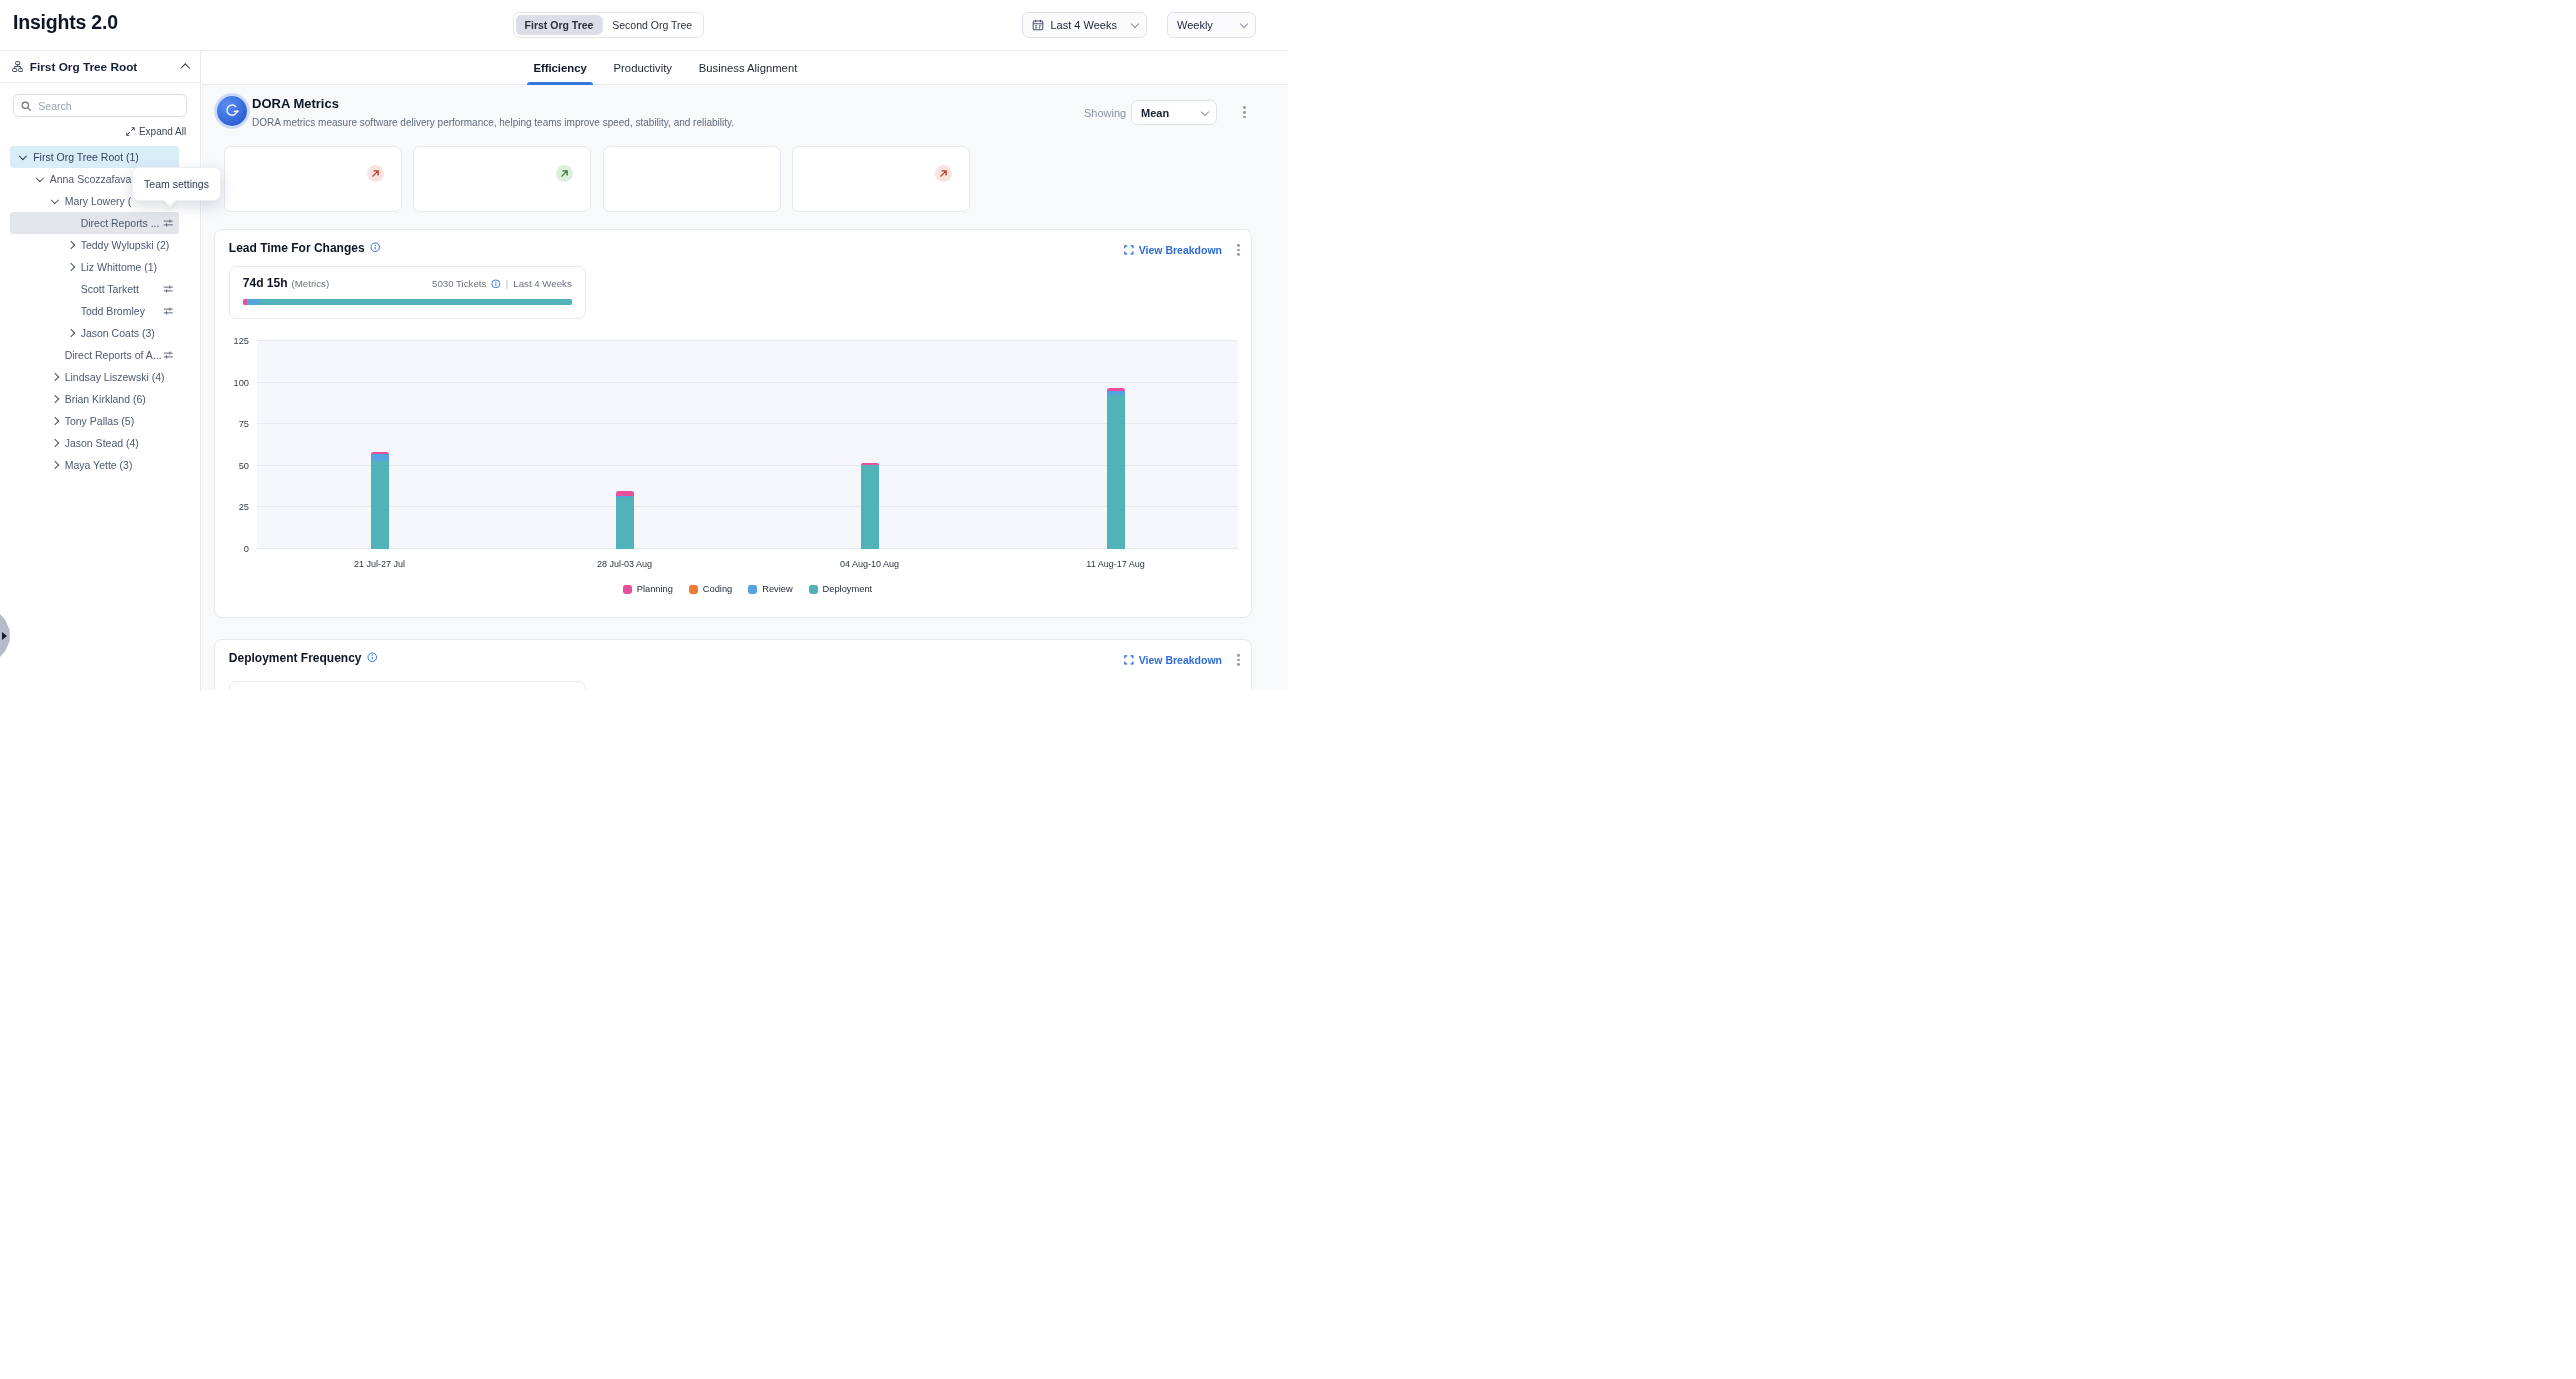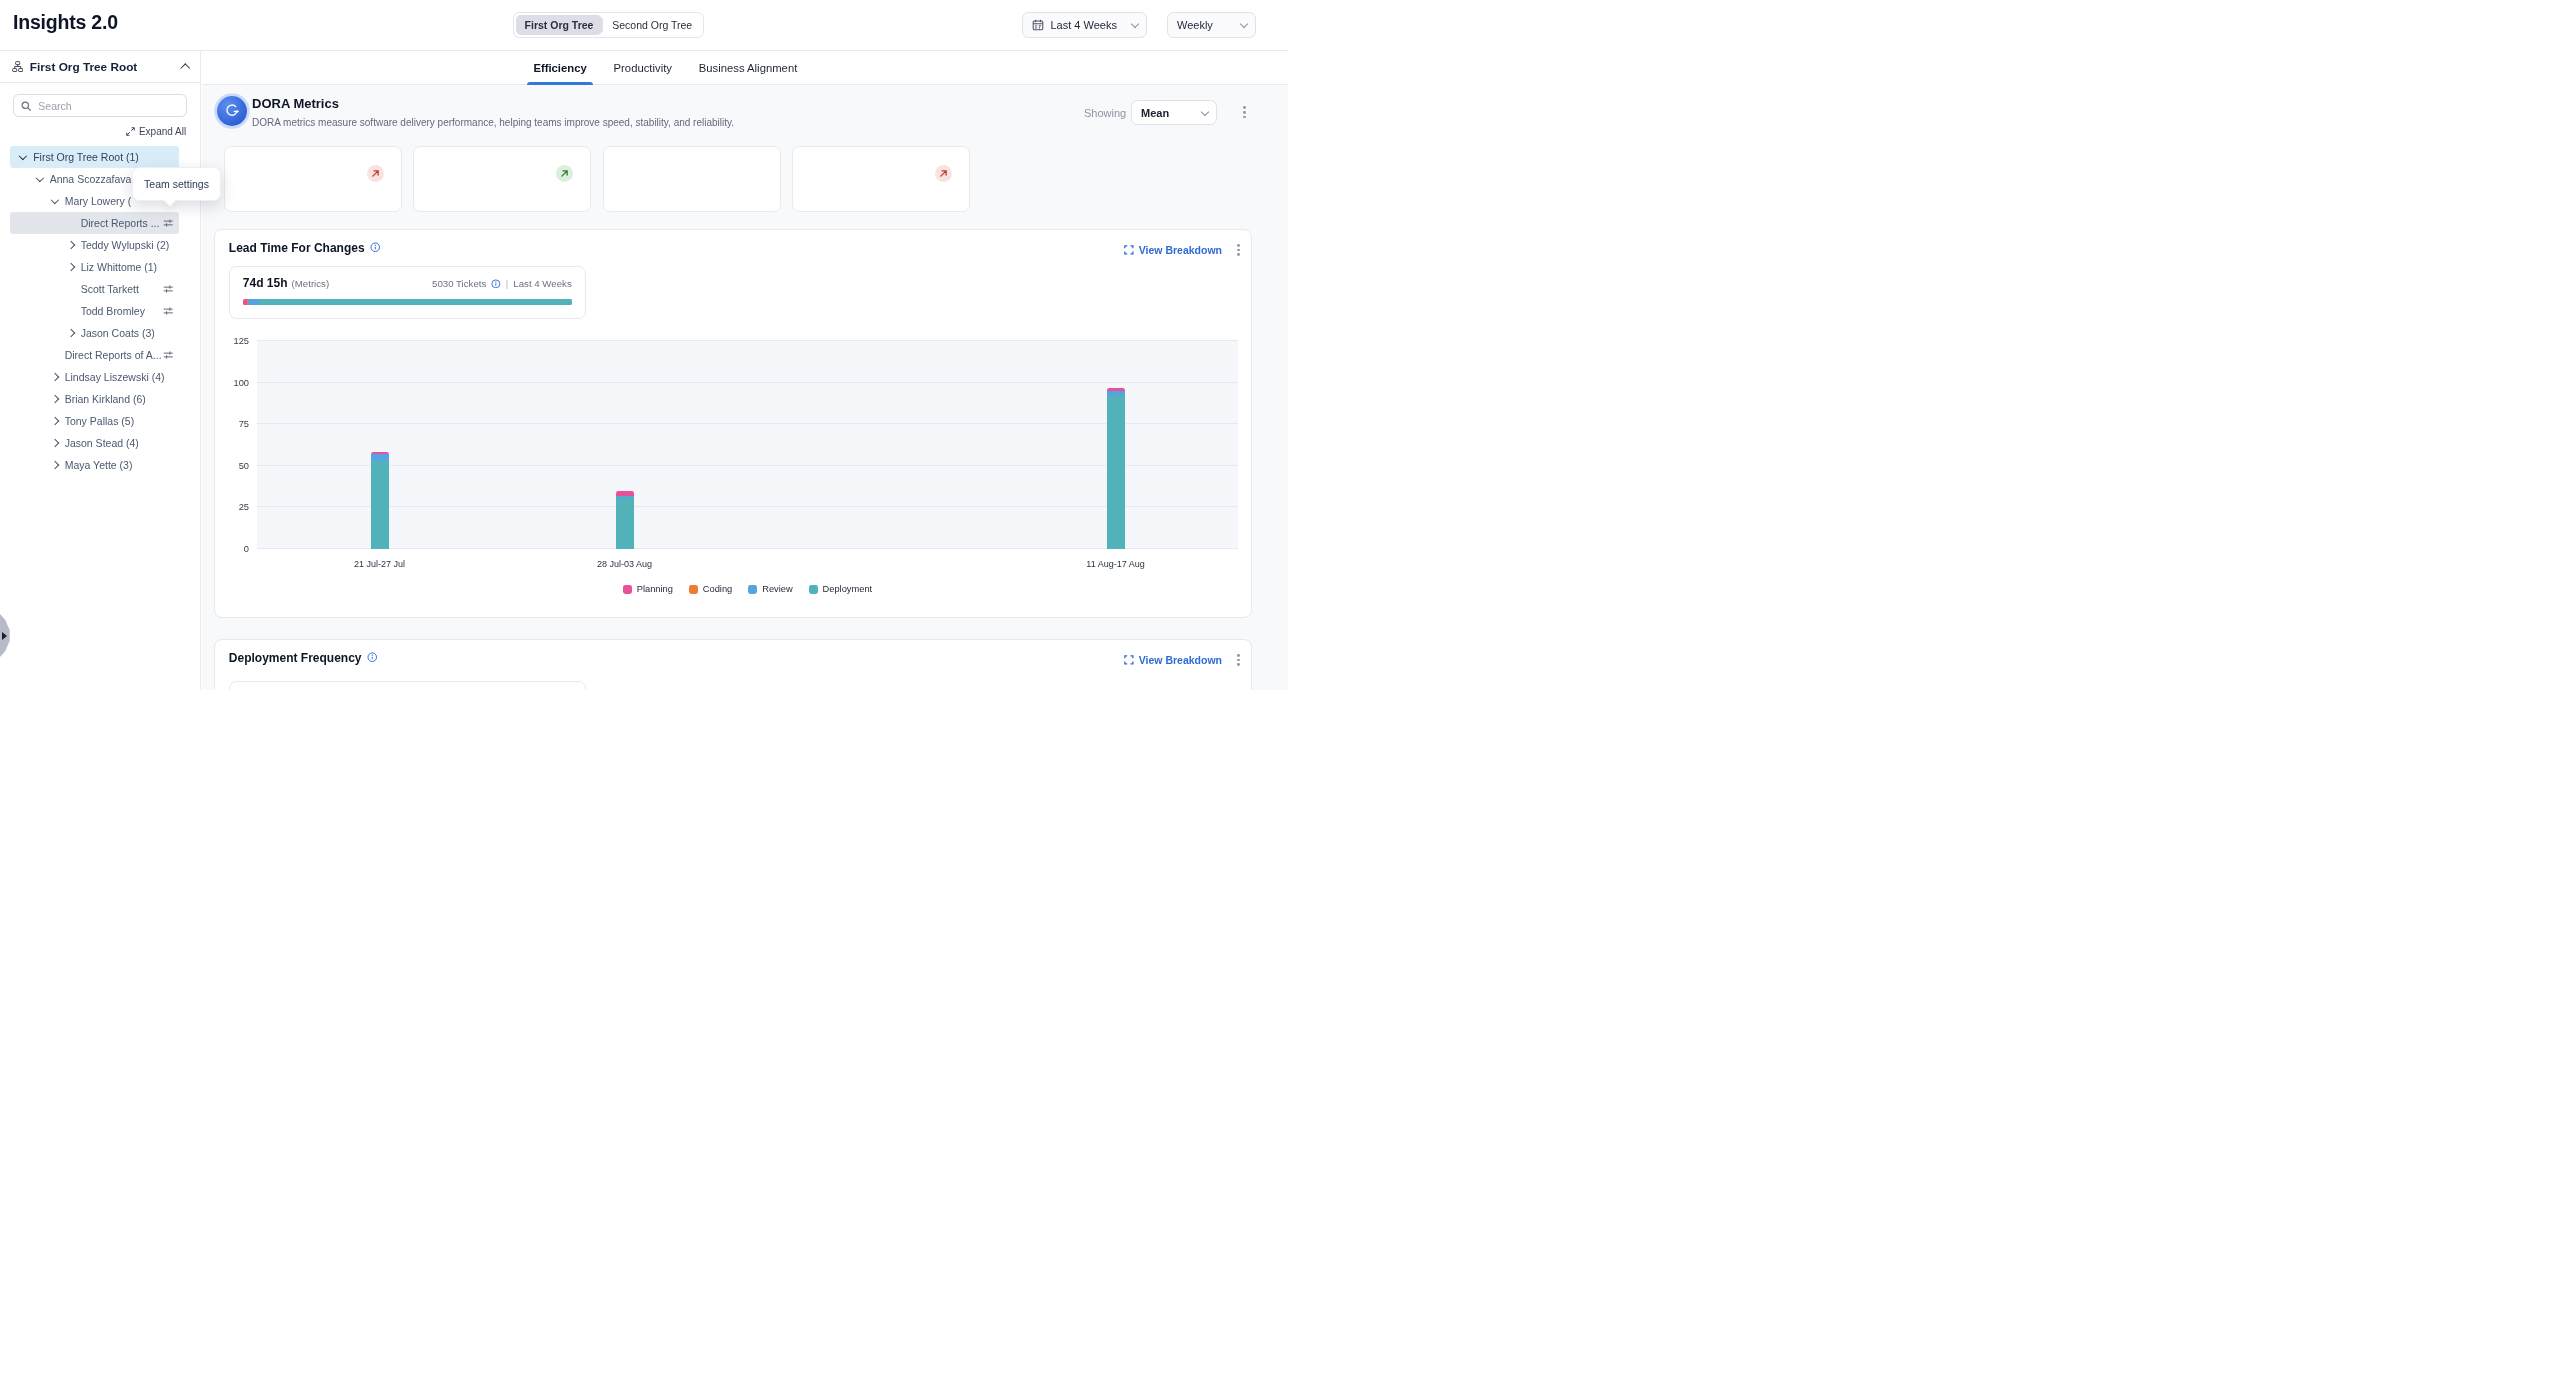--- a/index.html
+++ b/index.html
@@ -420,20 +420,28 @@
           <div class="xlab" style="left: 50%;">21 Jul-27 Jul</div>
         </div>
         <div class="band" style="left: 245px; width: 245px;">
           <div class="bar-stack">
             <div class="bar-seg" style="height: 5px; background: rgb(232, 80, 154);"></div>
             <div class="bar-seg" style="height: 0.8px; background: rgb(84, 164, 224);"></div>
             <div class="bar-seg" style="height: 52px; background: rgb(82, 178, 186);"></div>
           </div>
           <div class="xlab" style="left: 50%;">28 Jul-03 Aug</div>
         </div>
+        <div class="band" style="left: 490px; width: 245px;">
+          <div class="bar-stack">
+            <div class="bar-seg" style="height: 1.3px; background: rgb(232, 80, 154);"></div>
+            <div class="bar-seg" style="height: 0.5px; background: rgb(84, 164, 224);"></div>
+            <div class="bar-seg" style="height: 84px; background: rgb(82, 178, 186);"></div>
+          </div>
+          <div class="xlab" style="left: 50%;">04 Aug-10 Aug</div>
+        </div>
         <div class="band" style="left: 736px; width: 245px;">
           <div class="bar-stack">
             <div class="bar-seg" style="height: 3.3px; background: rgb(232, 80, 154);"></div>
             <div class="bar-seg" style="height: 4.2px; background: rgb(84, 164, 224);"></div>
             <div class="bar-seg" style="height: 154px; background: rgb(82, 178, 186);"></div>
           </div>
           <div class="xlab" style="left: 50%;">11 Aug-17 Aug</div>
         </div>
       </div>
     <div class="legend" id="legend">

